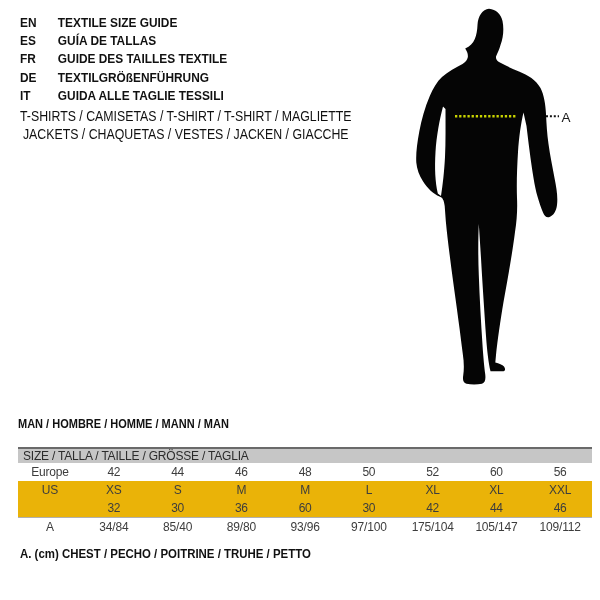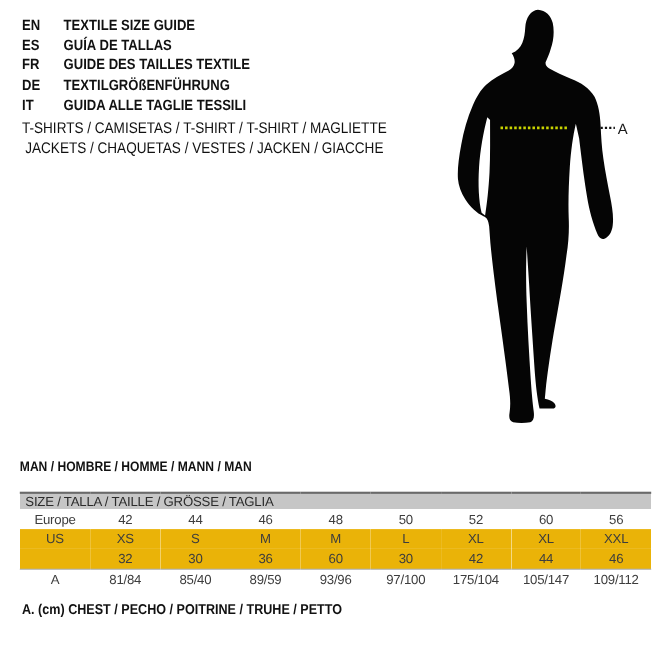--- a/index.html
+++ b/index.html
@@ -146,23 +146,23 @@
         <td>30</td>
         <td>36</td>
         <td>60</td>
         <td>30</td>
         <td>42</td>
         <td>44</td>
         <td>46</td>
       </tr>
       <tr class="row-a">
         <td class="rowlabel">A</td>
-        <td>81/84</td>
+        <td>34/84</td>
         <td>85/40</td>
-        <td>89/59</td>
+        <td>89/80</td>
         <td>93/96</td>
         <td>97/100</td>
         <td>175/104</td>
         <td>105/147</td>
         <td>109/112</td>
       </tr>
     </tbody>
       </table>
   </div>
 

